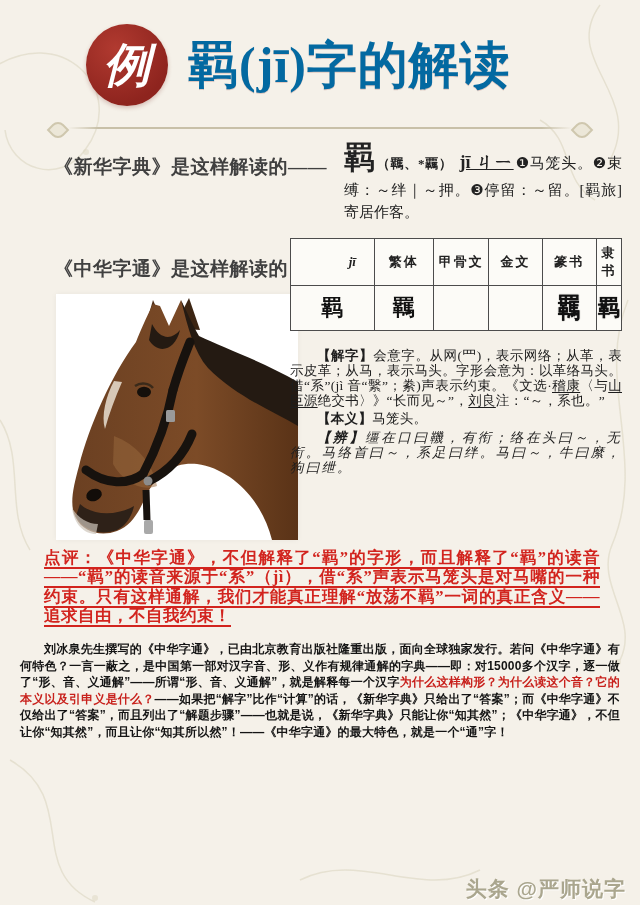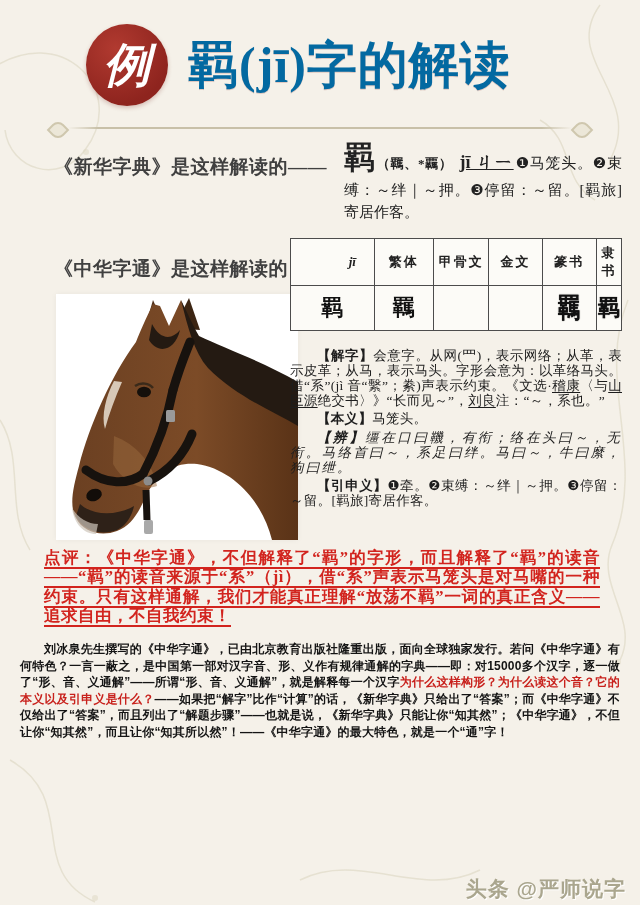--- a/index.html
+++ b/index.html
@@ -211,21 +211,20 @@
           </td>
           <td class="lishu">羁</td>
         </tr>
       </tbody>
         </table>
 
       <div class="paras">
         <p class="para"><b>【解字】</b><span><span>会意字。从网(罒)，表示网络；从革，表示皮革；从马，表示马头。字形会意为：以革络马头。借“系”(jì 音“繫”；絭)声表示约束。《文选·</span><span class="run-u">稽康</span><span>〈与</span><span class="run-u">山巨源</span><span>绝交书〉》“长而见～”，</span><span class="run-u">刘良</span><span>注：“～，系也。”</span></span></p>
         <p class="para"><b>【本义】</b><span><span>马笼头。</span></span></p>
         <p class="para bian"><b>【辨】</b><span><span>缰在口曰鞿，有衔；络在头曰～，无衔。马络首曰～，系足曰绊。马曰～，牛曰縻，狗曰绁。</span></span></p>
-        <p class="para"><b>【引申义】</b><span><span>❶牵。❷束缚：～绊｜～押。❸停留：～留。[羁旅]寄居作客。</span></span></p>
       </div>
     </div>
   </div>
 
   <div class="commentary">点评：《中华字通》，不但解释了“羁”的字形，而且解释了“羁”的读音——“羁”的读音来源于“系”（jì），借“系”声表示马笼头是对马嘴的一种约束。只有这样通解，我们才能真正理解“放荡不羁”一词的真正含义——追求自由，不自我约束！</div>
 
   <div class="article"><span>刘冰泉先生撰写的《中华字通》，已由北京教育出版社隆重出版，面向全球独家发行。若问《中华字通》有何特色？一言一蔽之，是中国第一部对汉字音、形、义作有规律通解的字典——即：对15000多个汉字，逐一做了“形、音、义通解”——所谓“形、音、义通解”，就是解释每一个汉字</span><span class="run-red">为什么这样构形？为什么读这个音？它的本义以及引申义是什么？</span><span>——如果把“解字”比作“计算”的话，《新华字典》只给出了“答案”；而《中华字通》不仅给出了“答案”，而且列出了“解题步骤”——也就是说，《新华字典》只能让你“知其然”；《中华字通》，不但让你“知其然”，而且让你“知其所以然”！——《中华字通》的最大特色，就是一个“通”字！</span></div>
 
 </div>
 

